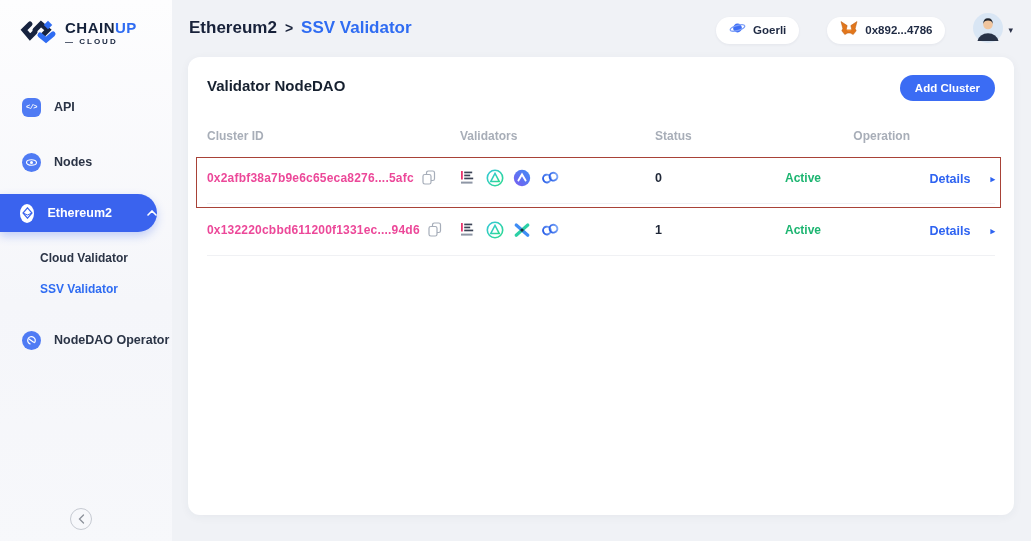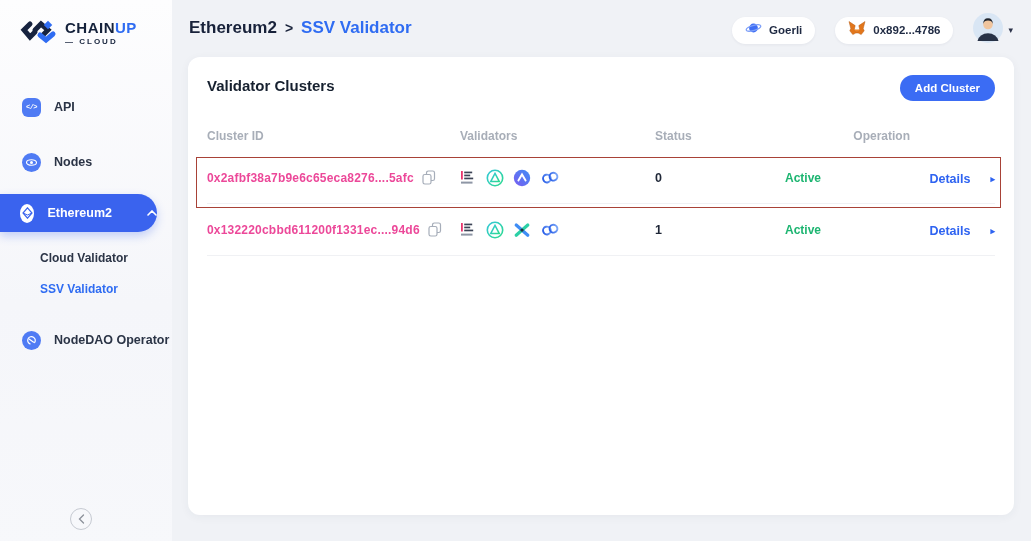--- a/index.html
+++ b/index.html
@@ -46,21 +46,21 @@
     border:1px solid #c6cad2; display:flex; align-items:center; justify-content:center;
     color:#8b9099; font-size:12px; cursor:pointer; background:transparent;
   }
 
   
   .main { position:absolute; left:172px; top:0; width:859px; height:552px; }
   .topbar { position:absolute; left:0; top:0; width:859px; height:57px; display:flex; align-items:center; }
   .breadcrumb { position:absolute; left:17px; top:18px; font-size:17px; font-weight:700; color:#18223a; display:flex; gap:8px; align-items:center;}
   .breadcrumb .sep { font-size:14px; }
   .breadcrumb .current { color:#2f6cf2; }
-  .top-right { position:absolute; right:18px; top:13px; display:flex; align-items:center; gap:20px; }
+  .top-right { position:absolute; right:18px; top:13px; display:flex; align-items:center; gap:28px; }
   .chip {
     background:#fff; border-radius:15px; height:27px; padding:0 13px;
     display:flex; align-items:center; gap:7px; cursor:pointer;
     box-shadow:0 1px 3px rgba(30,40,70,.06);
   }
   .chip-label { font-size:11.5px; font-weight:700; color:#1e2942; }
   .avatar-wrap { display:flex; align-items:center; gap:5px; cursor:pointer; }
   .caret { font-size:9px; color:#2a3148; }
 
   
@@ -211,21 +211,21 @@
               <path d="M10.2 11 q0 -5.8 4.8 -5.8 q4.8 0 4.8 5.8 q-0.8 -3.4 -4.8 -3.4 q-4 0 -4.8 3.4 Z" fill="#20242c"></path>
               <path d="M4.5 28 a10.6 9 0 0 1 21 0 Z" fill="#273247"></path>
             </svg>
           </span>
           <span class="caret">▾</span>
         </div>
       </div>
     </div>
 
     <div class="card">
-      <div class="card-title">Validator Clusters</div>
+      <div class="card-title">Validator NodeDAO</div>
 
       <div class="card-buttons">
         <button class="btn">Add Cluster</button>
       </div>
 
       <div class="table">
         <div class="thead">
           <span class="th">Cluster ID</span>
           <span class="th">Validators</span>
           <span class="th">Status</span>

